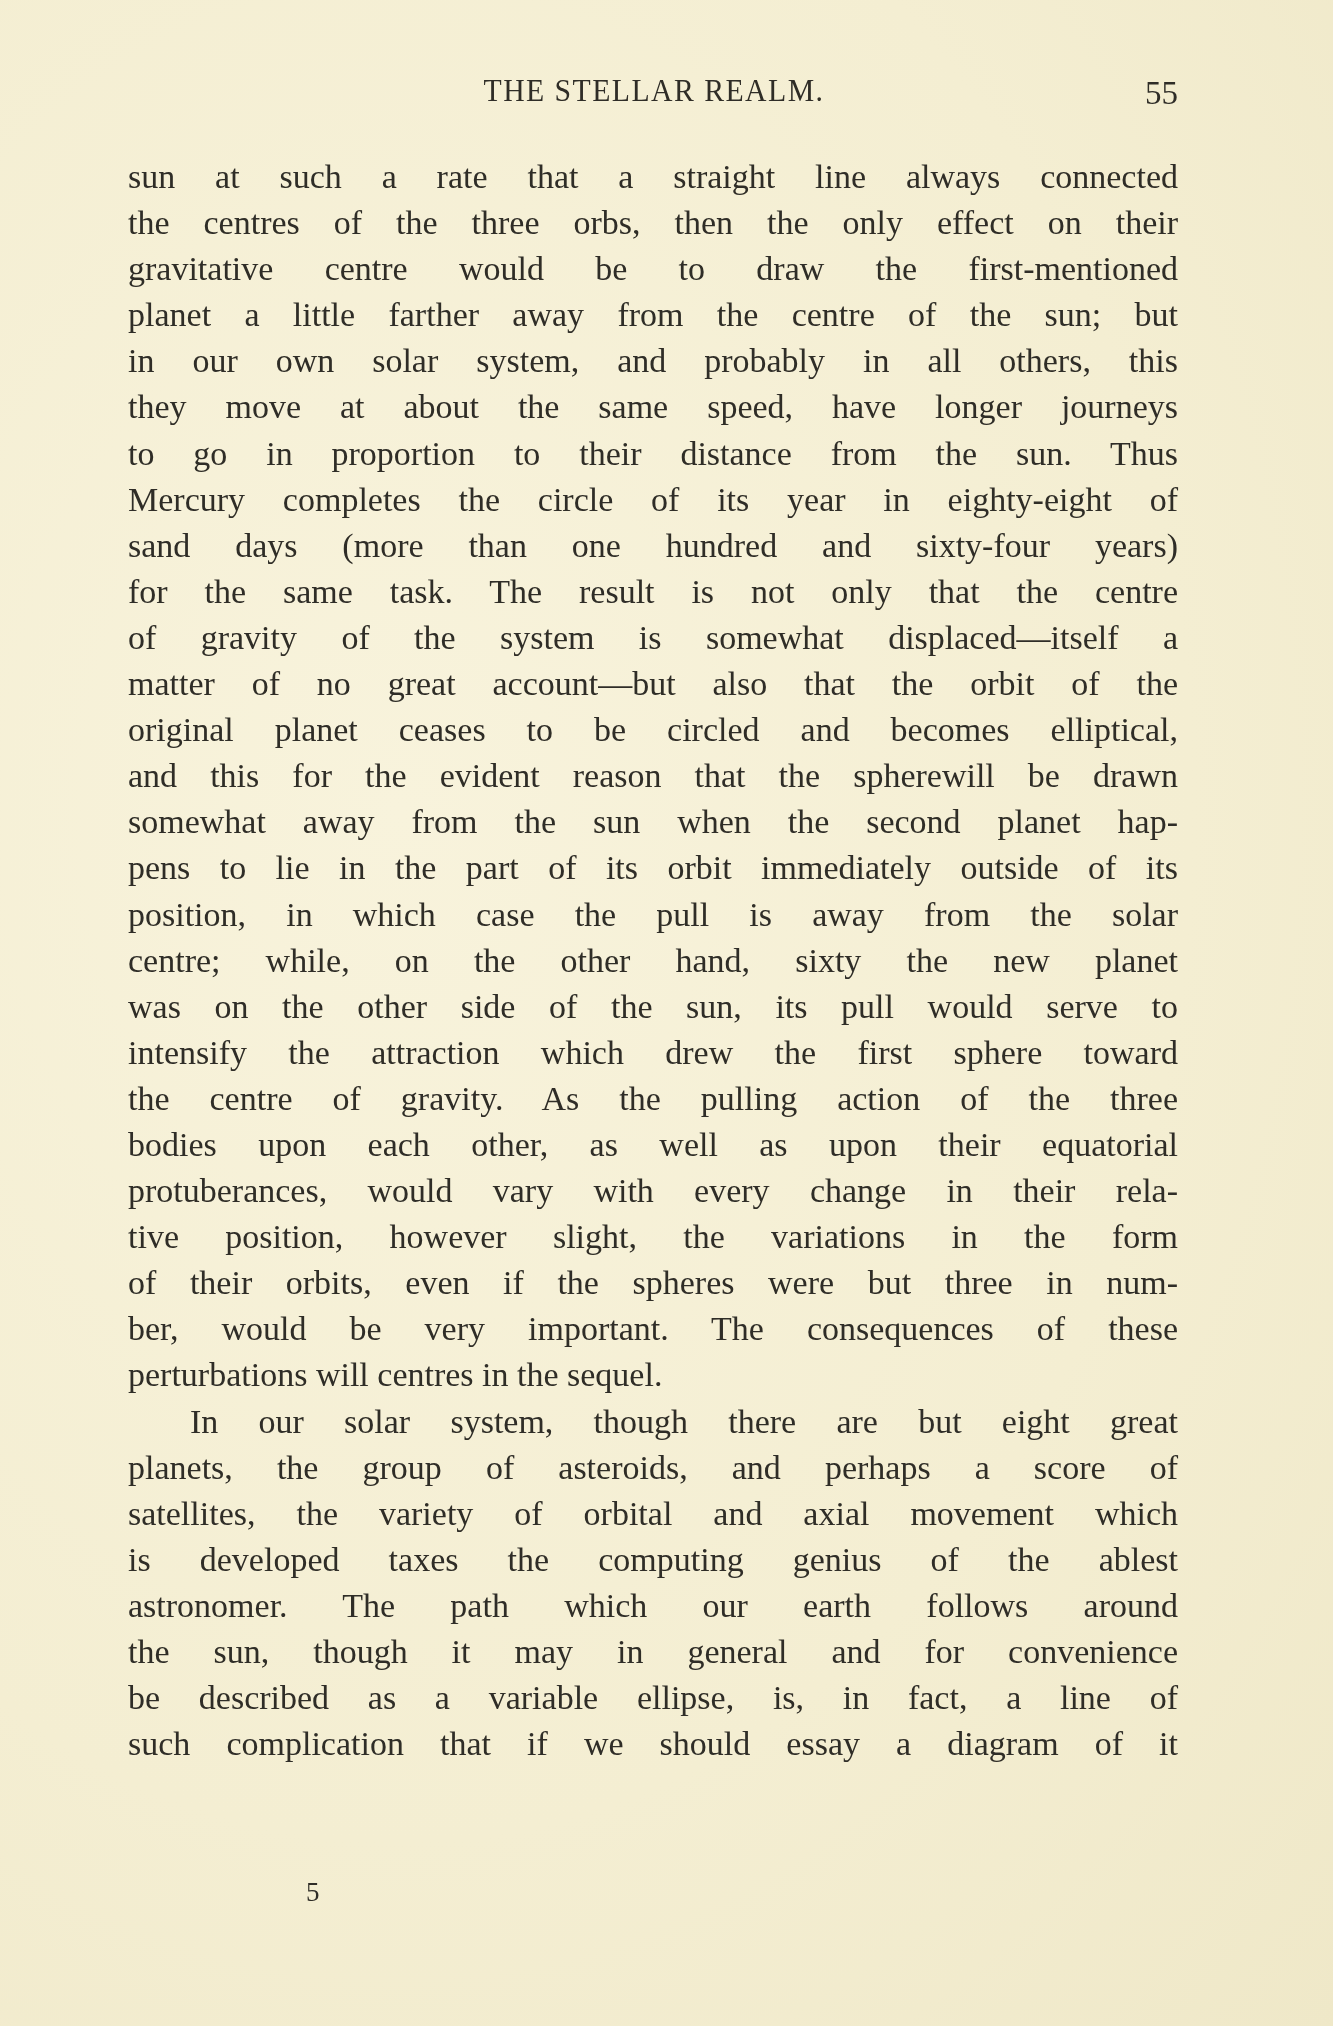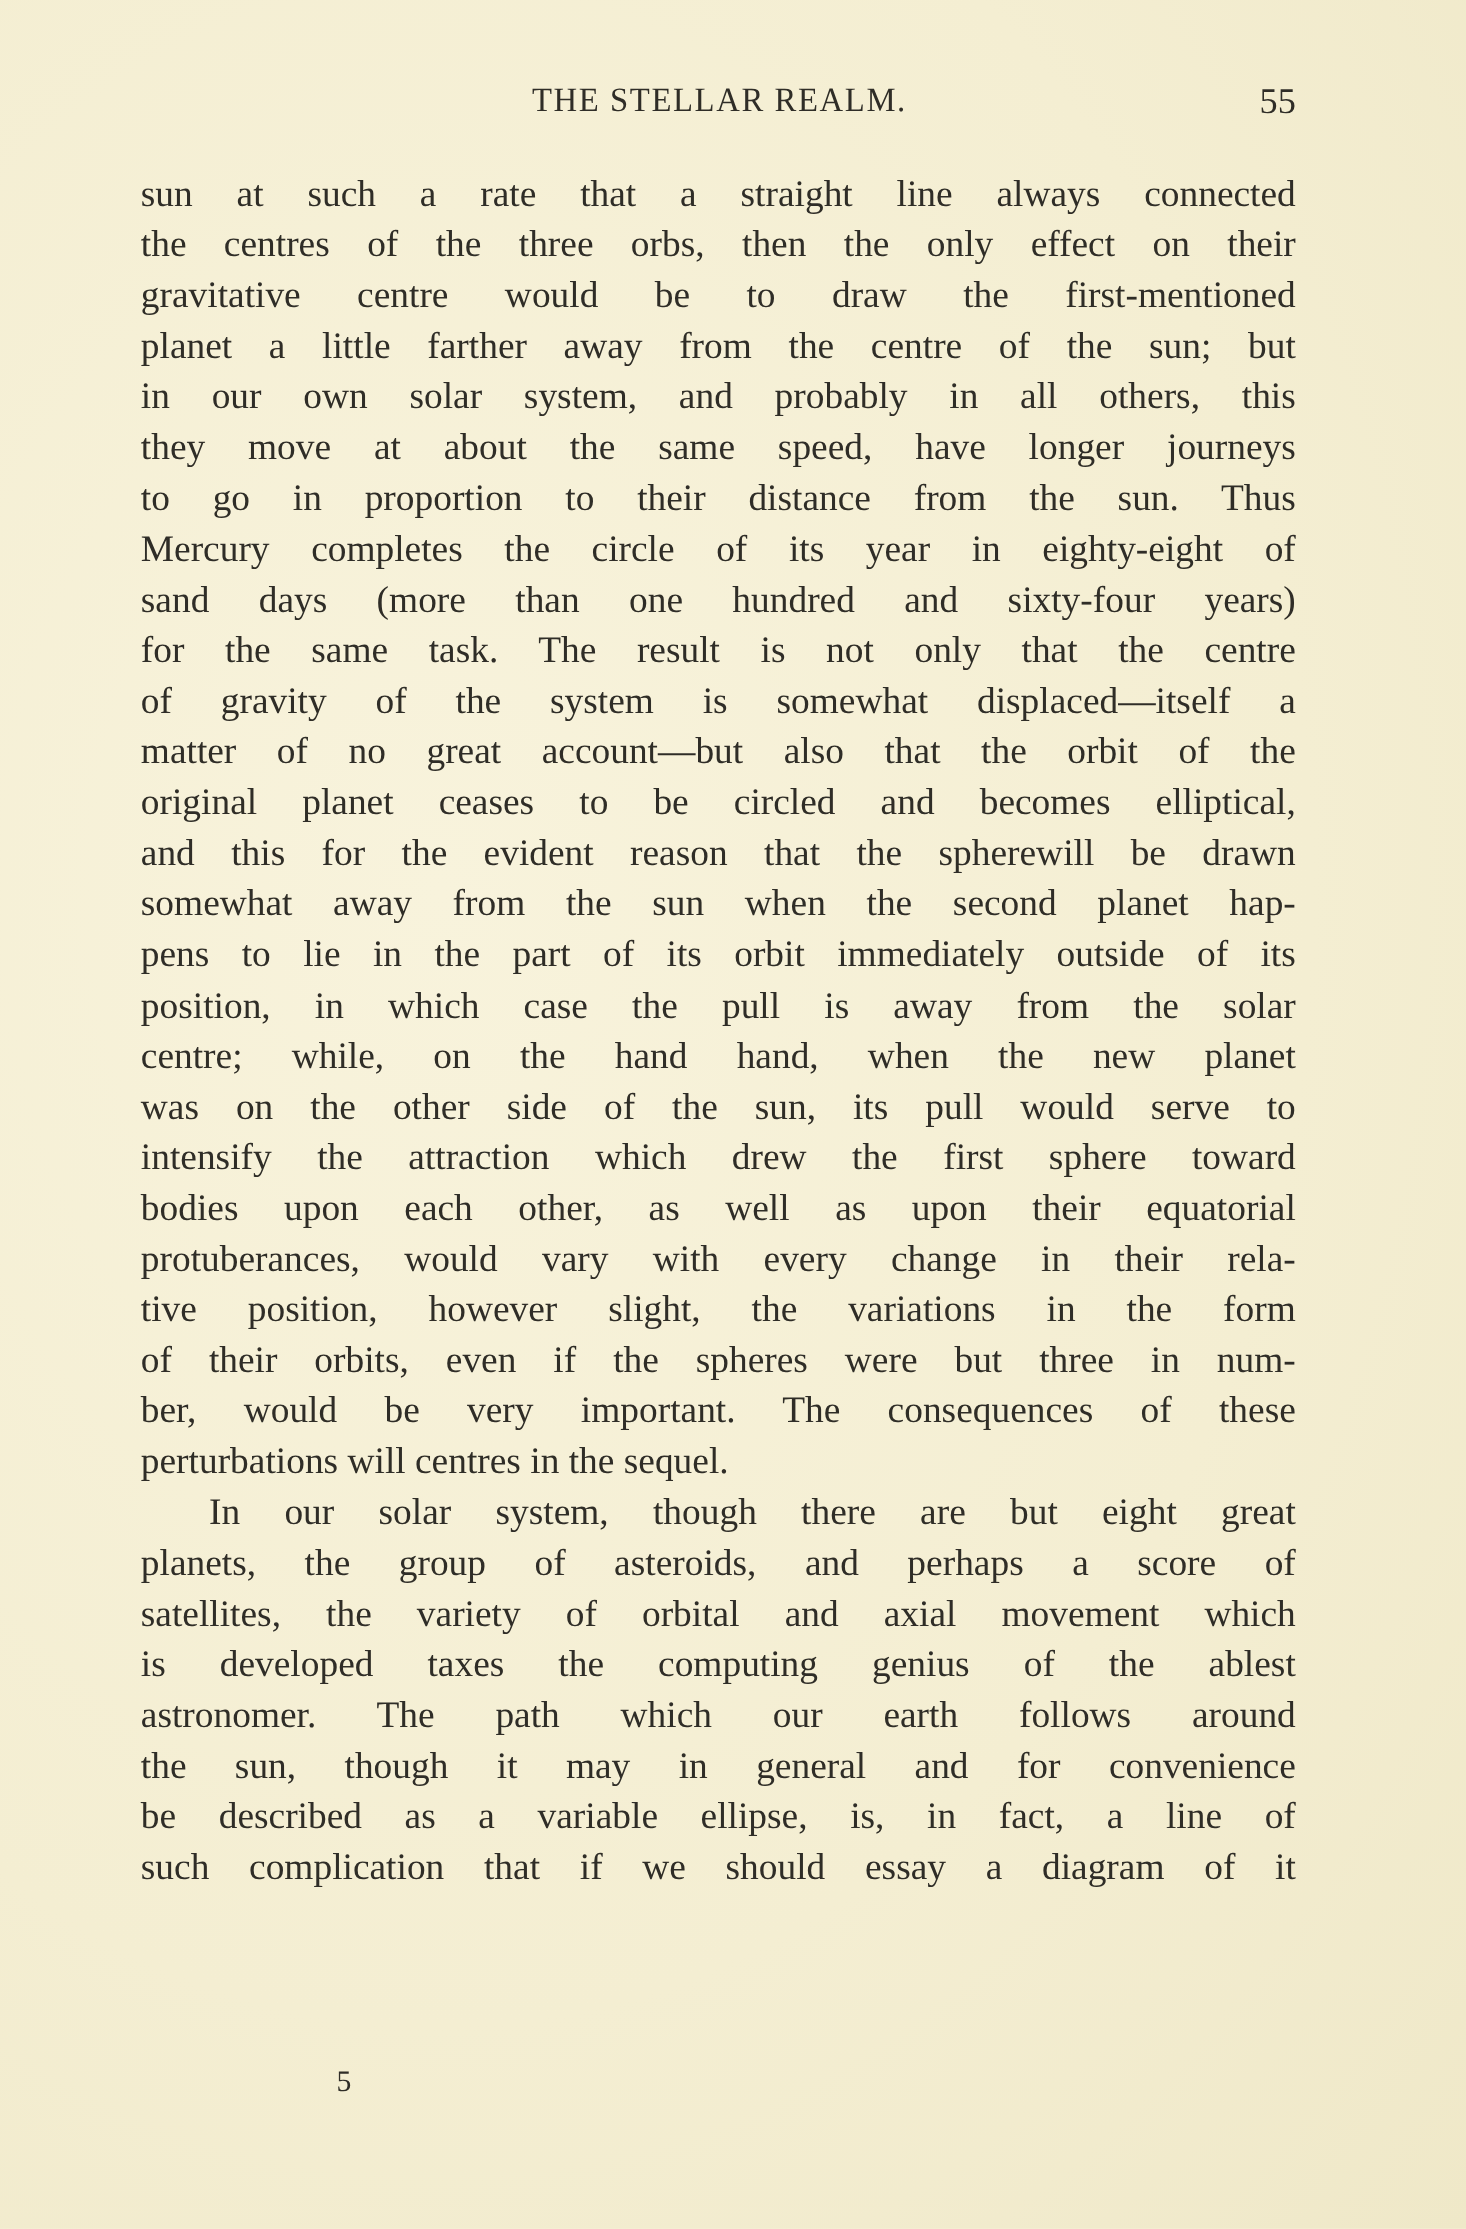--- a/index.html
+++ b/index.html
@@ -98,23 +98,24 @@
       <span class="line">Mercury completes the circle of its year in eighty-eight of</span>
       <span class="line">sand days (more than one hundred and sixty-four years)</span>
       <span class="line">for the same task.  The result is not only that the centre</span>
       <span class="line">of gravity of the system is somewhat displaced—itself a</span>
       <span class="line">matter of no great account—but also that the orbit of the</span>
       <span class="line">original planet ceases to be circled and becomes elliptical,</span>
       <span class="line">and this for the evident reason that the spherewill be drawn</span>
       <span class="line">somewhat away from the sun when the second planet hap-</span>
       <span class="line">pens to lie in the part of its orbit immediately outside of its</span>
       <span class="line">position, in which case the pull is away from the solar</span>
-      <span class="line">centre; while, on the hand hand, when the new planet</span>
+      <span class="line">centre; while, on the other hand, sixty the new planet</span>
       <span class="line">was on the other side of the sun, its pull would serve to</span>
       <span class="line">intensify the attraction which drew the first sphere toward</span>
+      <span class="line">the centre of gravity.  As the pulling action of the three</span>
       <span class="line">bodies upon each other, as well as upon their equatorial</span>
       <span class="line">protuberances, would vary with every change in their rela-</span>
       <span class="line">tive position, however slight, the variations in the form</span>
       <span class="line">of their orbits, even if the spheres were but three in num-</span>
       <span class="line">ber, would be very important.  The consequences of these</span>
       <span class="line last">perturbations will centres in the sequel.</span>
       <span class="line indent">In our solar system, though there are but eight great</span>
       <span class="line">planets, the group of asteroids, and perhaps a score of</span>
       <span class="line">satellites, the variety of orbital and axial movement which</span>
       <span class="line">is developed taxes the computing genius of the ablest</span>

